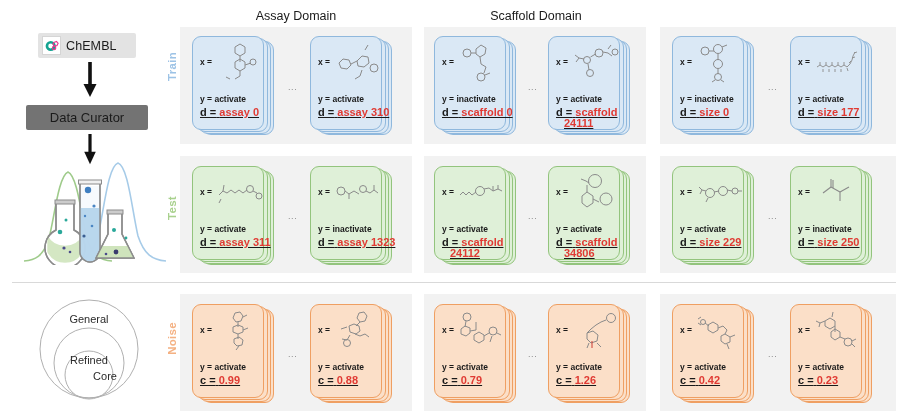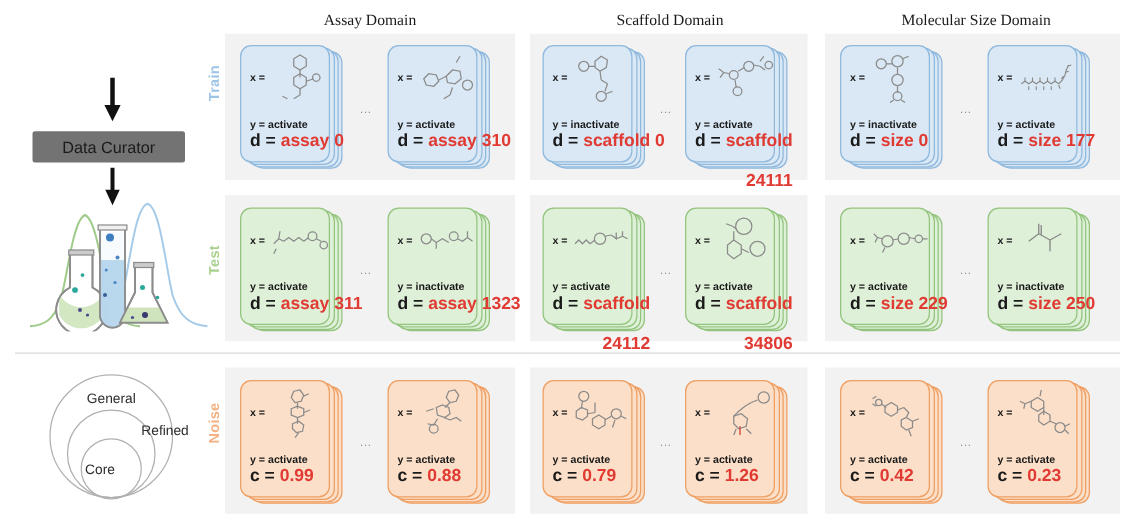--- a/index.html
+++ b/index.html
@@ -105,21 +105,20 @@
   }
 
   
   .domain-title {
     position: absolute;
     top: 9px;
     font-size: 12.5px;
     color: #1a1a1a;
     text-align: center;
     white-space: nowrap;
-    font-family: Liberation Serif, serif;
   }
 
   
   .row-label {
     position: absolute;
     left: 166px;
     font-size: 11.5px;
     font-weight: bold;
     writing-mode: vertical-rl;
     transform: rotate(180deg);
@@ -188,51 +187,62 @@
     position: absolute;
     left: 7px; top: 57px;
     font-size: 8.5px;
     font-weight: bold;
     color: #1a1a1a;
     white-space: nowrap;
   }
   .d-line {
     position: absolute;
     left: 7px; top: 70px;
-    font-size: 14px;
+    font-size: 11px;
     font-weight: bold;
     color: #1a1a1a;
     white-space: nowrap;
     line-height: 11px;
+    text-decoration: underline;
   }
   .d-line .val { color: #e03a33; font-weight: bold; }
   .d-line .val2 {
     color: #e03a33;
     font-weight: bold;
     display: block;
-    text-align: right;
+    text-align: left;
     margin-left: 8px;
-    margin-top: 21px;
   }
 
   .ellipsis {
     position: absolute;
     font-size: 9px;
     color: #8a8a8a;
     letter-spacing: .6px;
     line-height: 1;
   }
 </style>
 </head>
 <body>
 
 <div id="figure">
 
   <div id="pipeline">
 
+    <div class="chembl-chip">
+      <span class="chembl-logo">
+        <svg viewBox="0 0 20 20" width="16" height="16" aria-hidden="true">
+          <circle cx="8.4" cy="10" r="6.4" fill="#13a391"></circle>
+          <circle cx="8.4" cy="10" r="3.1" fill="#ffffff"></circle>
+          <path d="M12.2 5.6 L15.6 4.2 L17.6 6.6 L16.1 9.6 L12.9 9.9 L11.2 7.6 Z" fill="none" stroke="#e8368f" stroke-width="1.5"></path>
+          <circle cx="12.6" cy="12.4" r="2.1" fill="none" stroke="#e8368f" stroke-width="1.5"></circle>
+        </svg>
+      </span>
+      <span class="chembl-text">ChEMBL</span>
+    </div>
 
     <div class="arrow" id="arrow1">
       <svg viewBox="0 0 14 36" width="14" height="36" aria-hidden="true">
         <rect x="5.2" y="0" width="3.6" height="25" fill="#111111"></rect>
         <path d="M0.5 22 L13.5 22 L7 35 Z" fill="#111111"></path>
       </svg>
     </div>
 
     <div class="curator-chip">
       <span>Data Curator</span>
@@ -288,30 +298,29 @@
       </svg>
     </div>
 
     <div id="venn">
       <svg viewBox="0 0 130 112" width="130" height="112" aria-hidden="true">
         <circle cx="65" cy="52" r="49" fill="none" stroke="#b0b0b0" stroke-width="1"></circle>
         <circle cx="65" cy="66" r="35" fill="none" stroke="#b0b0b0" stroke-width="1"></circle>
         <circle cx="65" cy="78" r="24" fill="none" stroke="#b0b0b0" stroke-width="1"></circle>
       </svg>
       <span class="venn-label" style="left:65px; top:16px;">General</span>
-      <span class="venn-label" style="left:65px; top:42px;margin-left:43px;">Refined</span>
-      <span class="venn-label" style="left:56px; top:73px;">Core</span>
+      <span class="venn-label" style="left:65px; top:57px;">Refined</span>
+      <span class="venn-label" style="left:81px; top:73px;">Core</span>
     </div>
   </div>
 
   <div id="section-divider"></div>
 
   <div class="domain-title" style="left:181px; width:230px;">Assay Domain</div>
   <div class="domain-title" style="left:427px; width:218px;text-align:center;">Scaffold Domain</div>
-  <div class="domain-title" style="left:665px; width:232px;">Molecular Size Domain</div>
 
   <div class="row-label train">Train</div>
   <div class="row-label test">Test</div>
   <div class="row-label noise">Noise</div>
 
   <div class="band" style="left:180px; top:27px; width:232px; height:117px;"></div>
   <div class="band" style="left:424px; top:27px; width:222px; height:117px;"></div>
   <div class="band" style="left:660px; top:27px; width:236px; height:117px;"></div>
 
   <div class="band" style="left:180px; top:156px; width:232px; height:117px;"></div>

